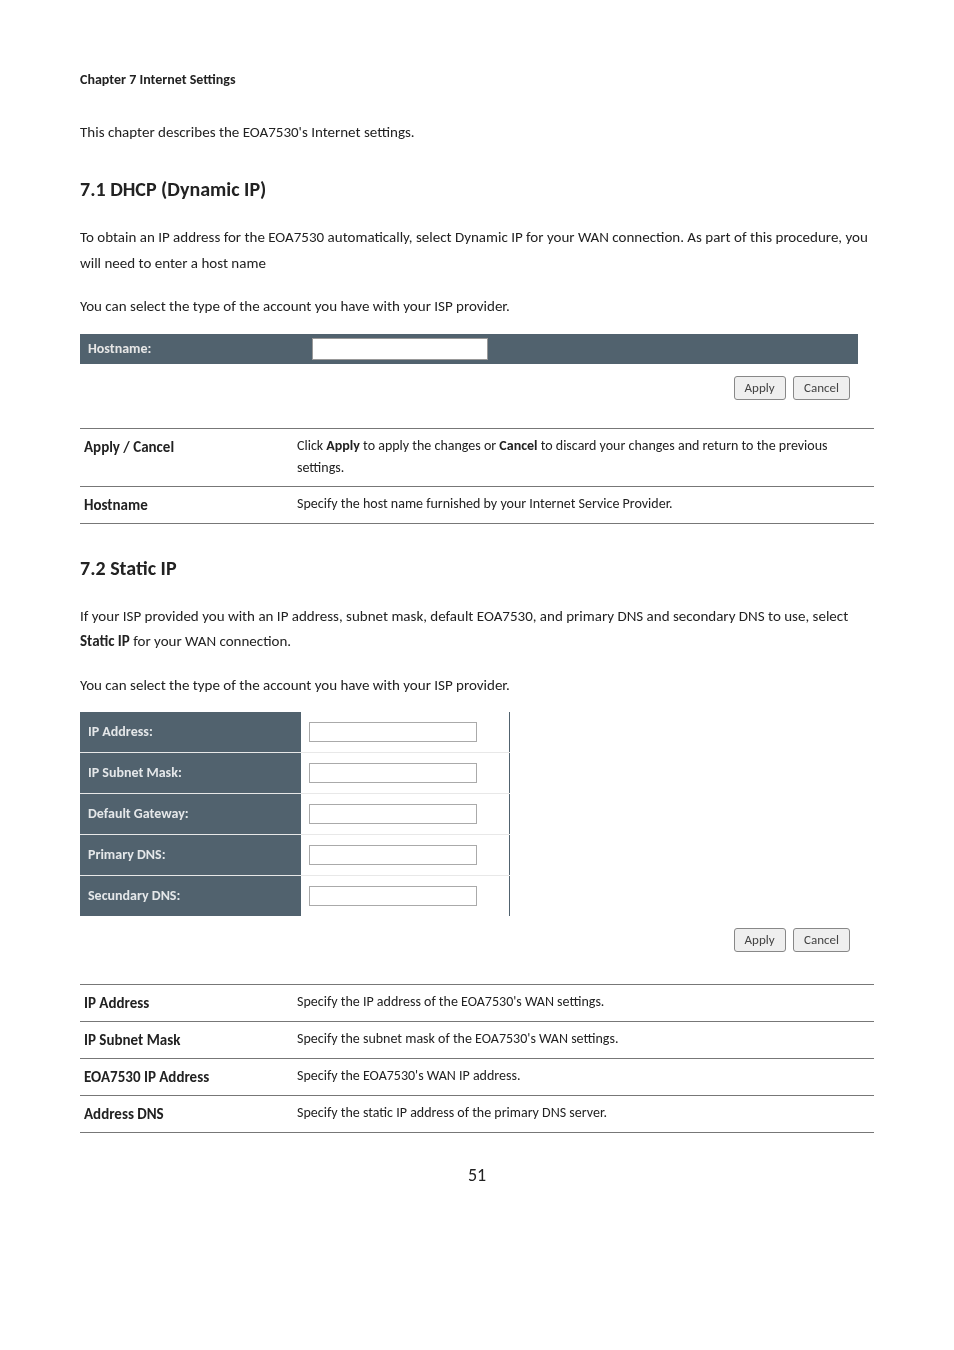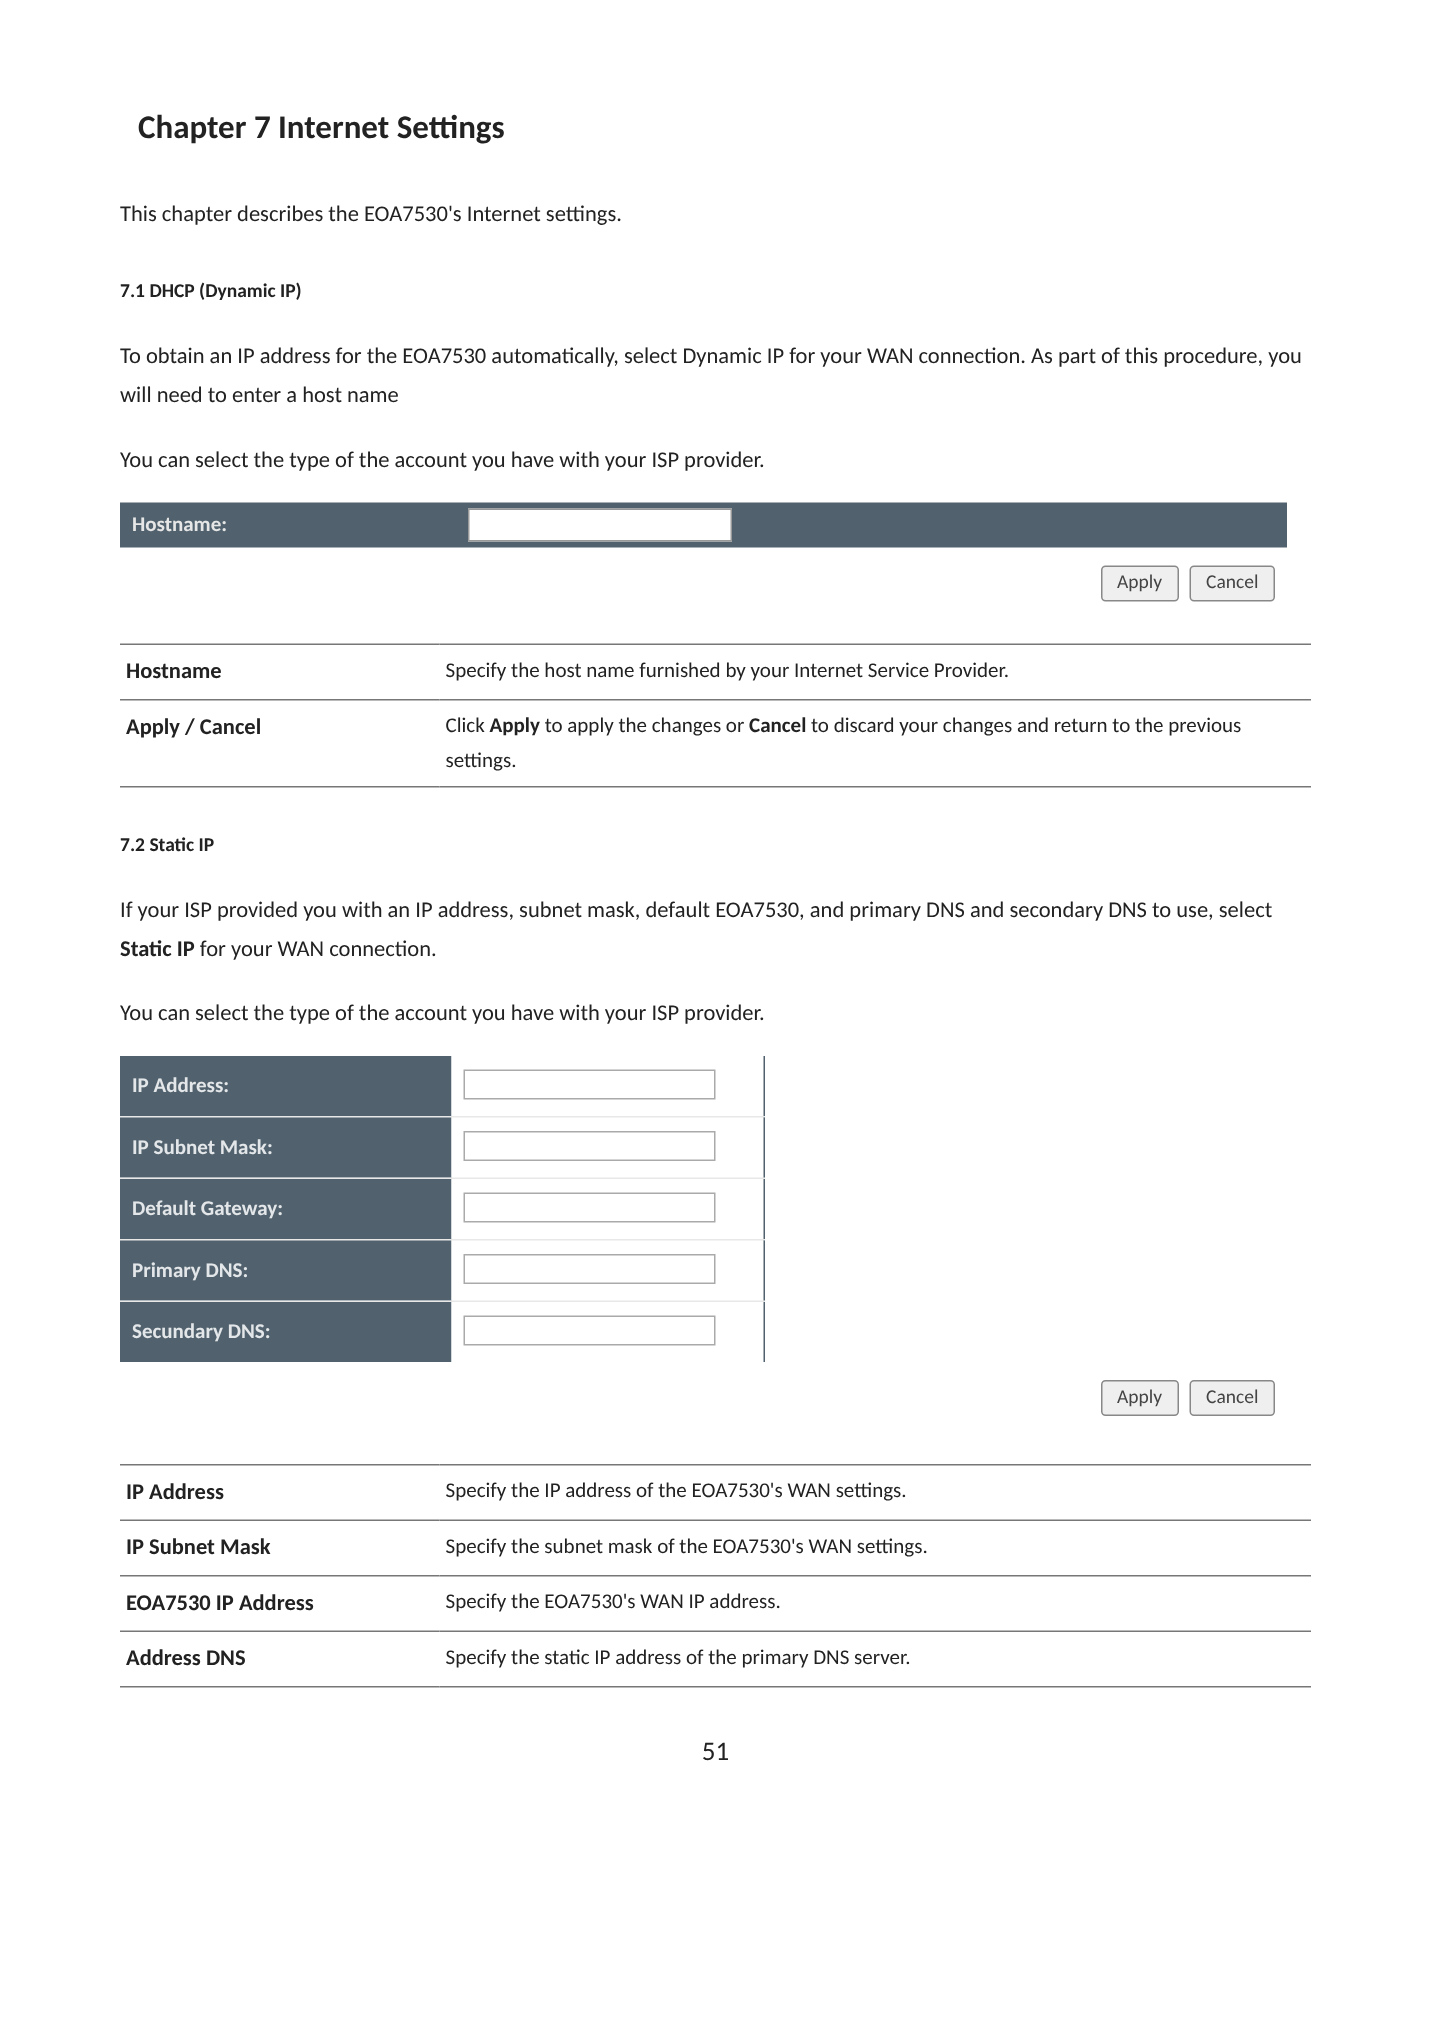--- a/index.html
+++ b/index.html
@@ -7,26 +7,26 @@
     background: #fff;
     margin: 0;
     padding: 70px 80px 40px 80px;
     width: 954px;
     box-sizing: border-box;
     font-size: 15px;
     color: #222;
     line-height: 1.4;
   }
   h1 {
-    font-size: 22px;
-    font-weight: bold;
-    margin: 0 0 30px 12px;
+    font-size: 14px;
+    font-weight: bold;
+    margin: 0 0 30px 0;
   }
   h2 {
-    font-size: 13px;
+    font-size: 20px;
     font-weight: bold;
     margin: 30px 0 22px 0;
   }
   p {
     margin: 0 0 18px 0;
     line-height: 1.7;
   }
   .isp-line {
     margin-bottom: 14px;
   }
@@ -144,28 +144,28 @@
   <input type="text" value="" style="">
 </div>
 <div class="btnrow">
   <span class="btn3d">Apply</span>
   <span class="btn3d">Cancel</span>
 </div>
 
 <table class="def-table">
   <tbody>
       <tr>
-    <td class="term">Hostname</td>
-    <td>Specify the host name furnished by your Internet Service Provider.</td>
-  </tr>
-  <tr>
     <td class="term">Apply / Cancel</td>
     <td>
       <span>Click </span><b>Apply</b><span> to apply the changes or </span><b>Cancel</b><span> to discard your changes and return to the previous settings.</span>
     </td>
+  </tr>
+  <tr>
+    <td class="term">Hostname</td>
+    <td>Specify the host name furnished by your Internet Service Provider.</td>
   </tr>
 </tbody>
   </table>
 
 <h2>7.2 Static IP</h2>
 
 <p>
   <span>If your ISP provided you with an IP address, subnet mask, default EOA7530, and primary DNS and secondary DNS to use, select </span><b>Static IP</b><span> for your WAN connection.</span>
 </p>
 <p class="isp-line">You can select the type of the account you have with your ISP provider.</p>

